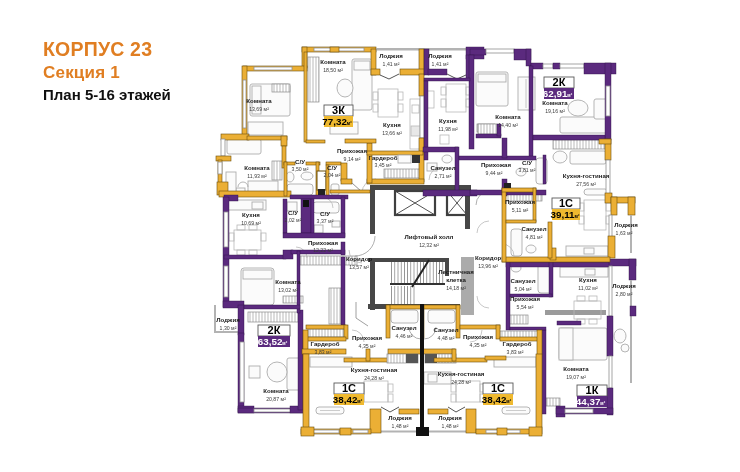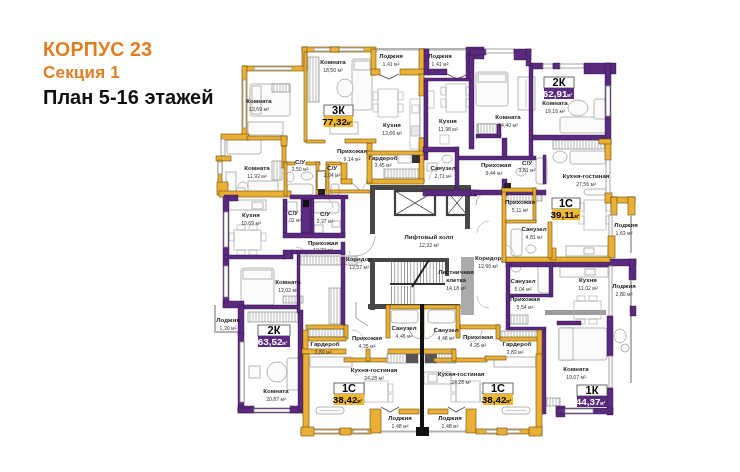--- a/index.html
+++ b/index.html
@@ -14,21 +14,21 @@
 .lbl{font:bold 6.1px "Liberation Sans",sans-serif;fill:#1a1a1a;text-anchor:middle}
 .ar{font:5.2px "Liberation Sans",sans-serif;fill:#3c3c3c;text-anchor:middle}
 .bt{font:bold 11px "Liberation Sans",sans-serif;text-anchor:middle}
 .bn{font:bold 9.8px "Liberation Sans",sans-serif;text-anchor:middle}
 </style>
 </head>
 <body>
 <div id="c">
 <div style="position:absolute;left:43px;top:38px;color:#E07E22;font-weight:bold;font-size:19.5px;letter-spacing:0.2px;">КОРПУС 23</div>
 <div style="position:absolute;left:43px;top:63px;color:#E07E22;font-weight:bold;font-size:17px;letter-spacing:0.2px;">Секция 1</div>
-<div style="position:absolute;left:43px;top:86px;color:#101010;font-weight:bold;font-size:20px;">План 5-16 этажей</div>
+<div style="position:absolute;left:43px;top:86px;color:#101010;font-weight:bold;font-size:15px;">План 5-16 этажей</div>
 <svg width="740" height="472" viewBox="0 0 740 472">
 <defs>
 <pattern id="hv" width="3" height="8" patternUnits="userSpaceOnUse">
 <rect width="3" height="8" fill="#fff"></rect>
           <line x1="1" y1="0" x2="1" y2="8" stroke="#9a9a9a" stroke-width="0.7"></line>
 </pattern>
 <pattern id="st" width="3.2" height="10" patternUnits="userSpaceOnUse">
 <rect width="3.2" height="10" fill="#fff"></rect>
           <line x1="1.2" y1="0" x2="1.2" y2="10" stroke="#666" stroke-width="0.7"></line>
 </pattern>

